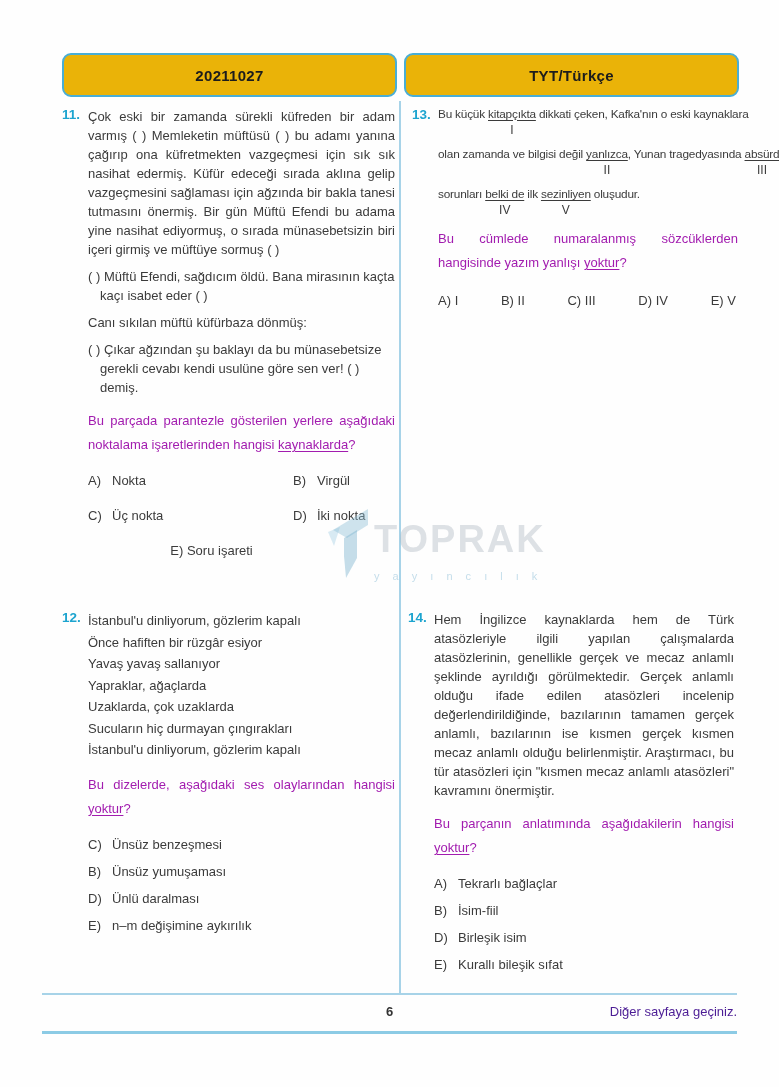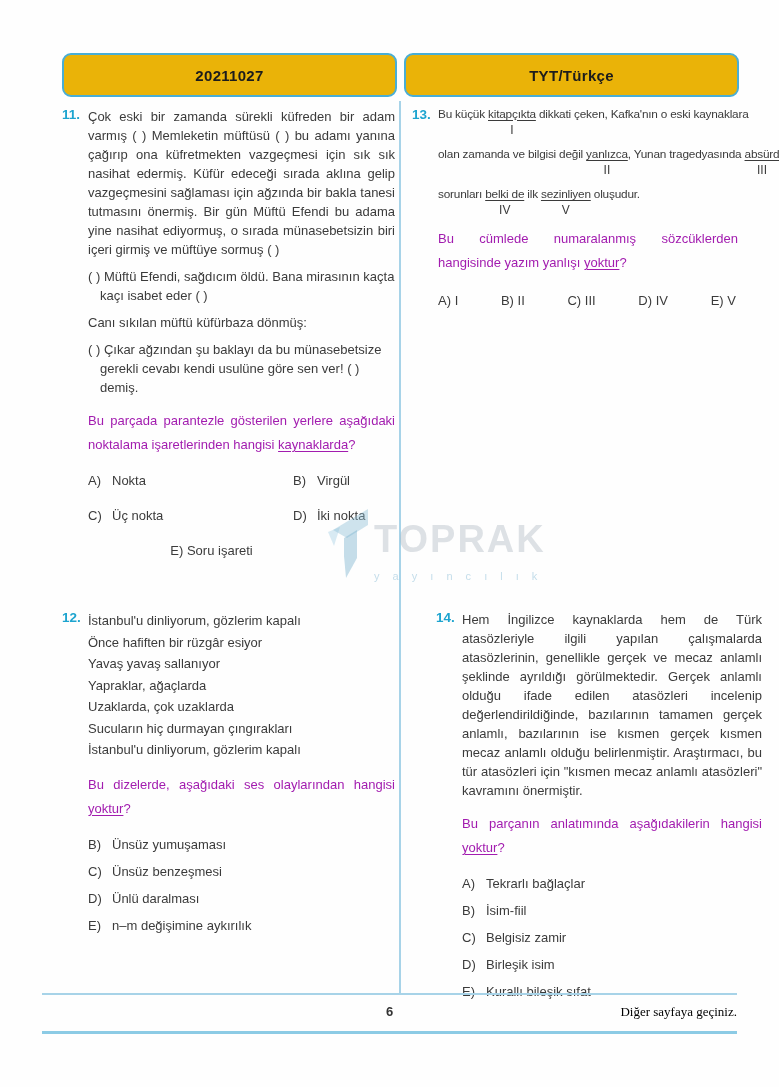--- a/index.html
+++ b/index.html
@@ -17,21 +17,21 @@
   #hdr-left{left:62px;width:331px;}
   #hdr-right{left:404px;width:331px;}
   .hdr-title{font-weight:bold;font-size:15px;color:#1c1c1c;letter-spacing:.3px;}
   
   #divider{position:absolute;left:399px;top:101px;width:2px;height:892px;background:#a7d3e8;}
   
   .qwrap{position:absolute;}
   #q11{left:62px;top:107px;width:333px;}
   #q13{left:412px;top:107px;width:326px;}
   #q12{left:62px;top:610px;width:333px;}
-  #q14{left:436px;top:610px;width:326px;}
+  #q14{left:408px;top:610px;width:326px;}
   .q{position:relative;padding-left:26px;}
   .qnum{position:absolute;left:0;top:0;color:#1da4cf;font-weight:bold;font-size:13.5px;}
   .para{font-size:13px;line-height:19px;text-align:justify;margin:0 0 8px 0;}
   .hang{padding-left:12px;text-indent:-12px;text-align:left;}
   .stem{font-weight:normal;font-size:13px;line-height:24px;color:#a21caf;text-align:justify;margin:12px 0 0 0;}
   .u{text-decoration:underline;text-underline-offset:2px;}
   
   .poem{font-size:13px;line-height:21.5px;}
   
   .nline{position:relative;font-size:11.8px;letter-spacing:-0.2px;line-height:15px;
@@ -49,21 +49,21 @@
   
   #watermark{position:absolute;left:326px;top:506px;display:flex;align-items:flex-start;pointer-events:none;}
   #wm-text{margin-left:4px;margin-top:18px;}
   #wm-brand{font-weight:bold;font-size:38px;letter-spacing:2px;color:rgba(168,178,188,0.38);line-height:30px;}
   #wm-sub{font-size:11px;letter-spacing:5px;color:rgba(150,195,218,0.55);margin-top:16px;}
   
   #foot-line-top{position:absolute;left:42px;width:695px;top:993px;height:2px;background:#a7d3e8;}
   #foot-line-bottom{position:absolute;left:42px;width:695px;top:1031px;height:3px;background:#8ccbe5;}
   #page-num{position:absolute;left:0;width:779px;top:1004px;text-align:center;
             font-size:13px;font-weight:bold;color:#333;}
-  #next-note{position:absolute;right:42px;top:1004px;font-size:13px;color:#000000;font-family:Liberation Serif, serif;}
+  #next-note{position:absolute;right:42px;top:1004px;font-size:13px;color:#4c1d95;}
 </style>
 </head>
 <body>
 
 <div class="hdr-box" id="hdr-left">
   <span class="hdr-title">20211027</span>
 </div>
 <div class="hdr-box" id="hdr-right">
   <span class="hdr-title">TYT/Türkçe</span>
 </div>
@@ -118,39 +118,38 @@
       <div>Yavaş yavaş sallanıyor</div>
       <div>Yapraklar, ağaçlarda</div>
       <div>Uzaklarda, çok uzaklarda</div>
       <div>Sucuların hiç durmayan çıngırakları</div>
       <div>İstanbul'u dinliyorum, gözlerim kapalı</div>
     </div>
     <div class="stem">
       <span>Bu dizelerde, aşağıdaki ses olaylarından hangisi </span><span class="u">yoktur</span><span>?</span>
     </div>
     <div class="opts">
+      <div class="opt"><span class="letter">C)</span><span>Ünsüz benzeşmesi</span></div>
       <div class="opt"><span class="letter">B)</span><span>Ünsüz yumuşaması</span></div>
-      <div class="opt"><span class="letter">C)</span><span>Ünsüz benzeşmesi</span></div>
       <div class="opt"><span class="letter">D)</span><span>Ünlü daralması</span></div>
       <div class="opt"><span class="letter">E)</span><span>n–m değişimine aykırılık</span></div>
     </div>
   </div>
 </div>
 
 <div class="qwrap" id="q14">
   <div class="q">
     <span class="qnum">14.</span>
     <p class="para">Hem İngilizce kaynaklarda hem de Türk atasözleriyle ilgili yapılan çalışmalarda atasözlerinin, genellikle gerçek ve mecaz anlamlı şeklinde ayrıldığı görülmektedir. Gerçek anlamlı olduğu ifade edilen atasözleri incelenip değerlendirildiğinde, bazılarının tamamen gerçek anlamlı, bazılarının ise kısmen gerçek kısmen mecaz anlamlı olduğu belirlenmiştir. Araştırmacı, bu tür atasözleri için "kısmen mecaz anlamlı atasözleri" kavramını önermiştir.</p>
     <div class="stem">
       <span>Bu parçanın anlatımında aşağıdakilerin hangisi </span><span class="u">yoktur</span><span>?</span>
     </div>
     <div class="opts">
       <div class="opt"><span class="letter">A)</span><span>Tekrarlı bağlaçlar</span></div>
       <div class="opt"><span class="letter">B)</span><span>İsim-fiil</span></div>
-      <div class="opt"><span class="letter">C)</span><span>Belgisiz zamir</span></div>
       <div class="opt"><span class="letter">D)</span><span>Birleşik isim</span></div>
       <div class="opt"><span class="letter">E)</span><span>Kurallı bileşik sıfat</span></div>
     </div>
   </div>
 </div>
 
 <div id="watermark">
   <svg width="44" height="74" viewBox="0 0 44 74">
     <polygon points="2,26 14,21 8,40" fill="rgba(160,205,228,0.40)"></polygon>
     <polygon points="7,24 42,3 42,19 21,32" fill="rgba(140,190,215,0.42)"></polygon>

